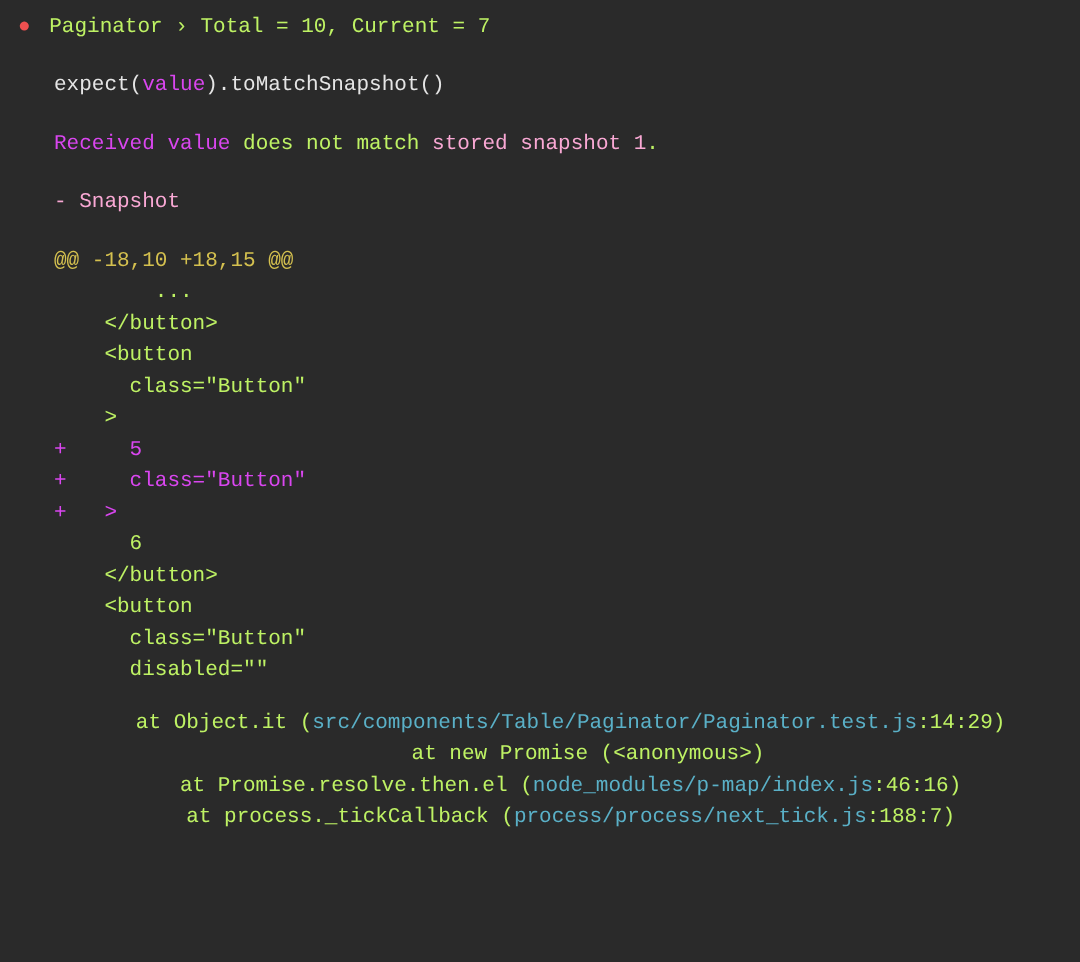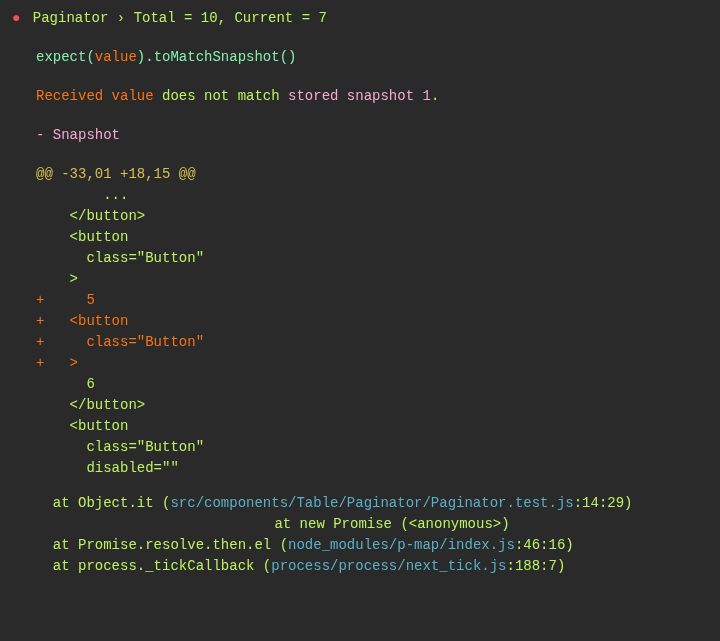--- a/index.html
+++ b/index.html
@@ -28,44 +28,45 @@
     .section {
       margin-bottom: 18px;
     }
     .indent-1 {
       padding-left: 24px;
     }
     .expect-line {
       white-space: pre;
     }
     .dim {
-      color: #86efac;
+      color: #e5e5e5;
     }
     .white {
       color: #bef264;
     }
     .red {
-      color: #f97316;
+      color: #d946ef;
     }
     .green {
       color: #f9a8d4;
     }
     .yellow {
       color: #d4c04f;
     }
     .cyan {
       color: #5ab0c7;
     }
     .diff-line {
       white-space: pre;
       font-family: inherit;
     }
     .stack-line {
       white-space: pre;
       padding-left: 24px;
+      text-align: center;
     }
     .stack-line-indent {
       white-space: pre;
       padding-left: 64px;
       text-align: center;
     }
   </style>
 </head>
 <body>
 
@@ -76,29 +77,28 @@
 
 <div class="section indent-1 expect-line"><span class="dim">expect(</span><span class="red">value</span><span class="dim">).toMatchSnapshot()</span></div>
 
 <div class="section indent-1"><span class="red">Received value</span><span class="white"> does not match </span><span class="green">stored snapshot 1</span><span class="white">.</span></div>
 
 <div class="section indent-1">
   <div class="green">- Snapshot</div>
 </div>
 
 <div class="indent-1">
-  <div class="diff-line yellow">@@ -33,01 +18,15 @@</div>
+  <div class="diff-line yellow">@@ -18,10 +18,15 @@</div>
   <div id="diff-lines">
       <div class="diff-line white">        ...</div>
       <div class="diff-line white">    &lt;/button&gt;</div>
       <div class="diff-line white">    &lt;button</div>
       <div class="diff-line white">      class="Button"</div>
       <div class="diff-line white">    &gt;</div>
       <div class="diff-line red">+     5</div>
-      <div class="diff-line red">+   &lt;button</div>
       <div class="diff-line red">+     class="Button"</div>
       <div class="diff-line red">+   &gt;</div>
       <div class="diff-line white">      6</div>
       <div class="diff-line white">    &lt;/button&gt;</div>
       <div class="diff-line white">    &lt;button</div>
       <div class="diff-line white">      class="Button"</div>
       <div class="diff-line white">      disabled=""</div>
     </div>
 </div>
 

